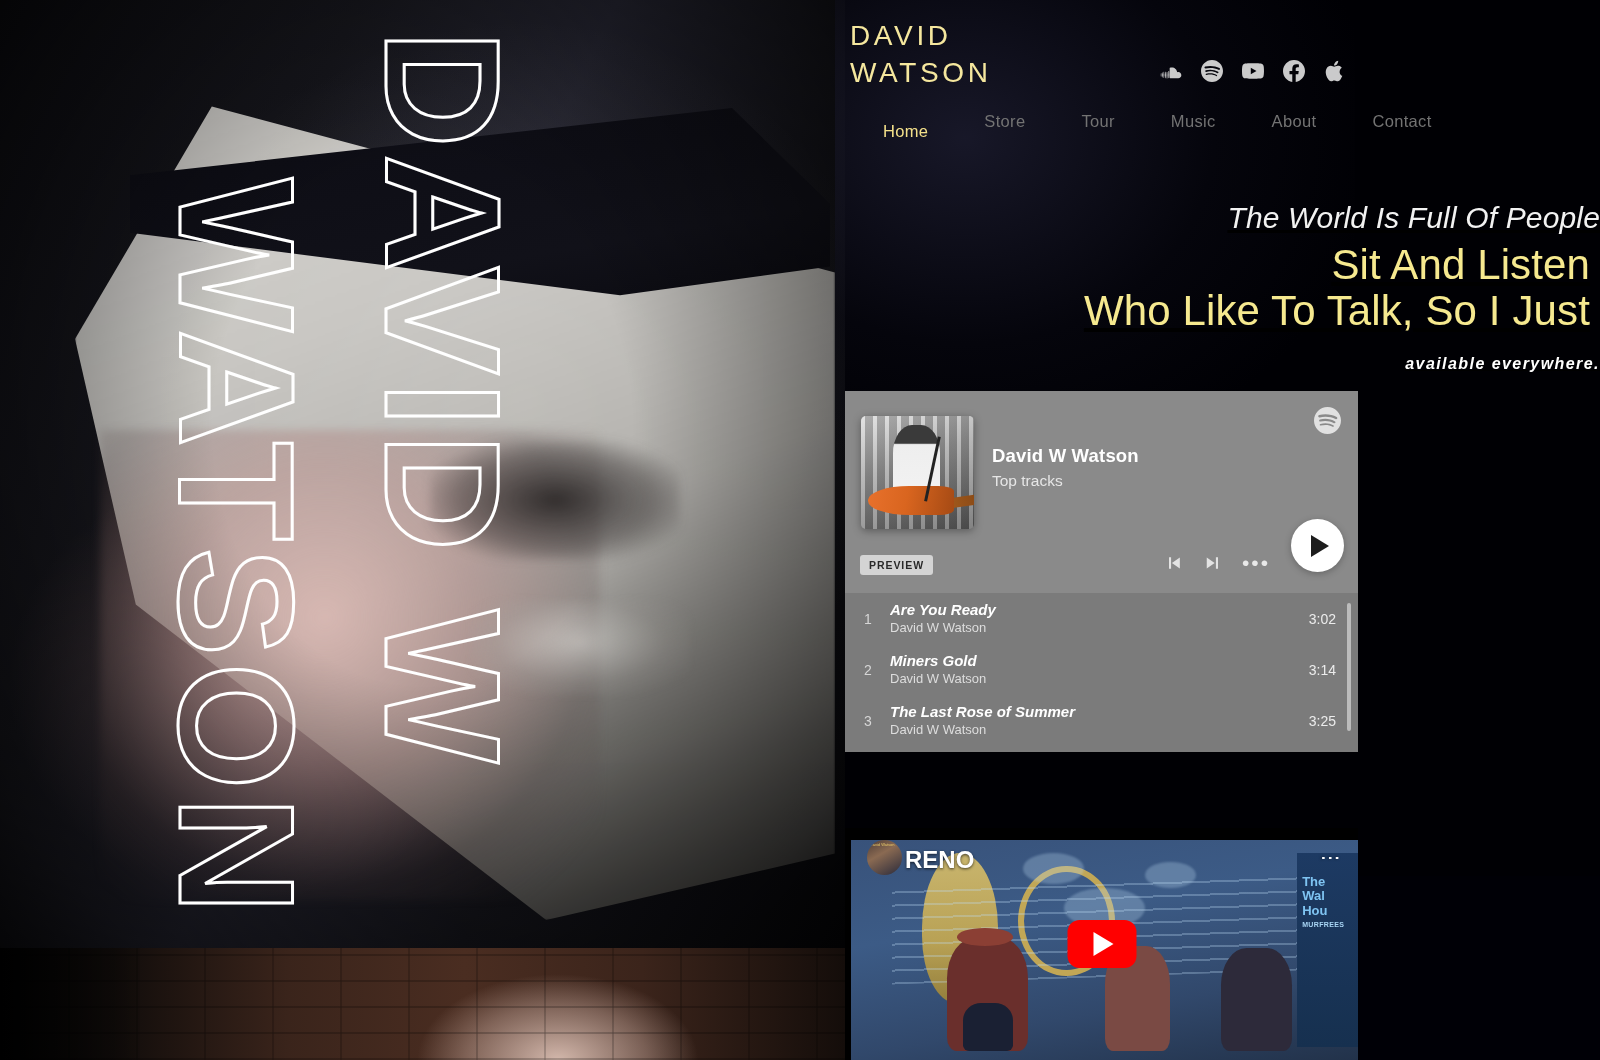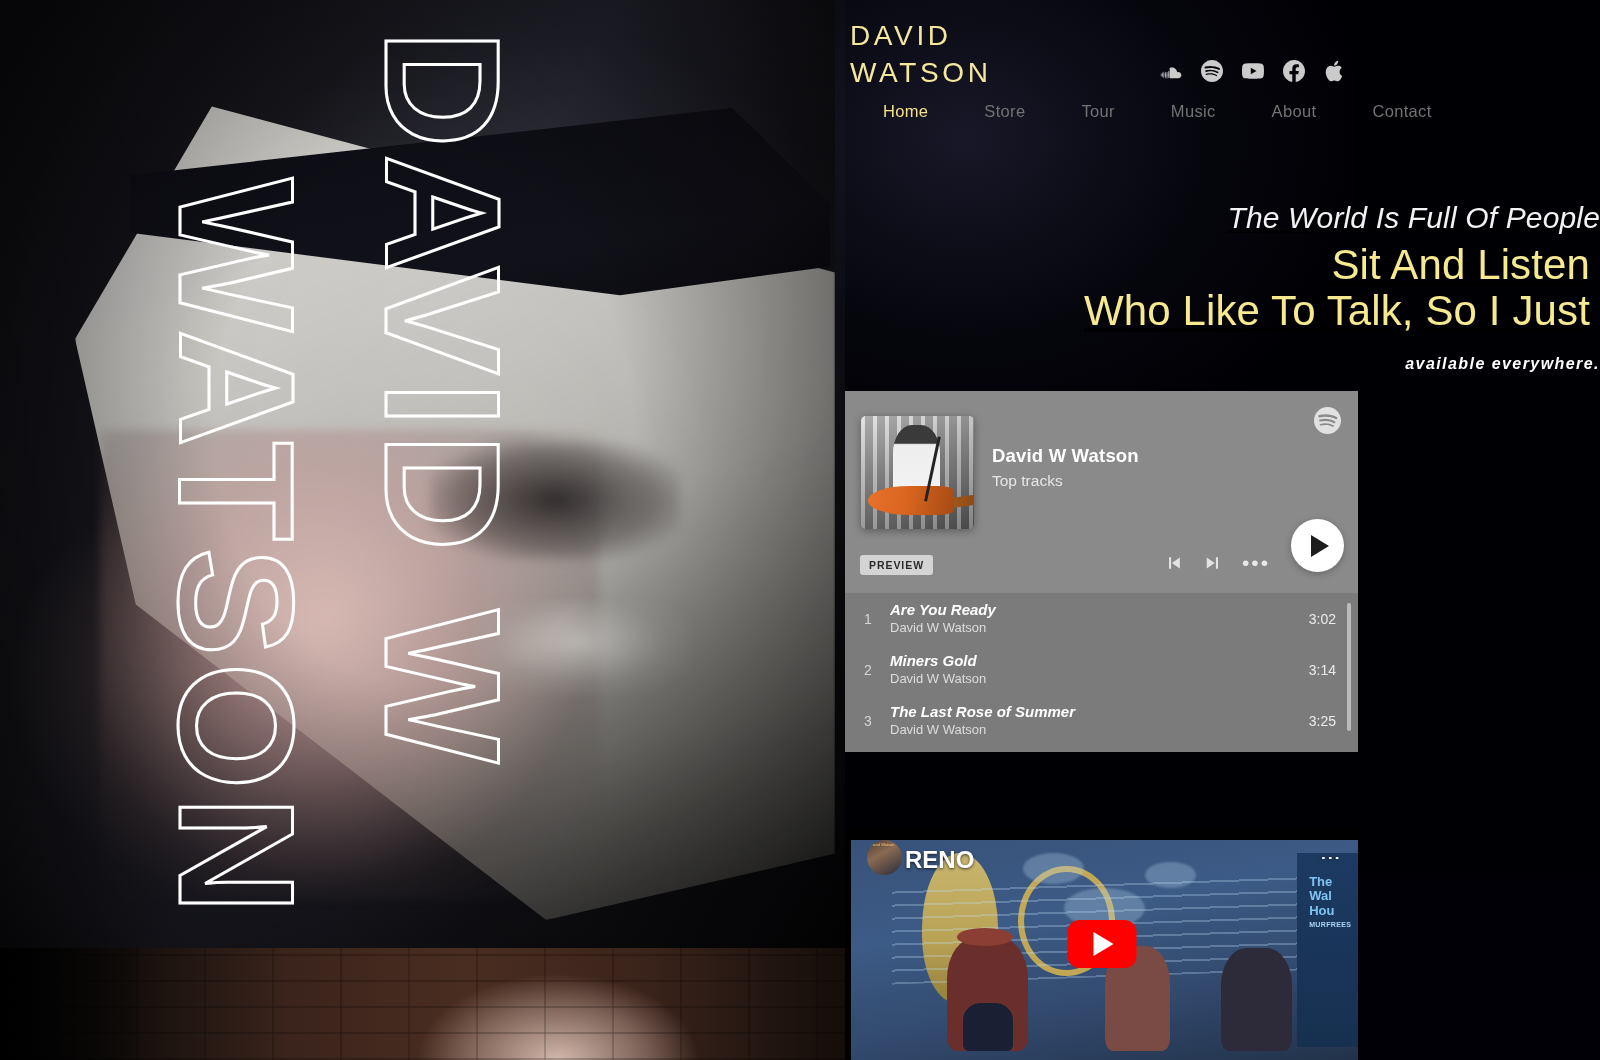--- a/index.html
+++ b/index.html
@@ -138,21 +138,21 @@
   .social-ico svg { width:100%; height:100%; display:block; }
 
   .nav {
     position:absolute; left:10px; top:102px;
     display:flex; gap:0; align-items:center;
   }
   .nav a {
     color:#737373; font-size:16.5px; text-decoration:none;
     padding:0 28px; letter-spacing:.02em; white-space:nowrap;
   }
-  .nav a.active { color:#f3e08a; }
+  .nav a.active { color:#f3e08a;margin-top:20px; }
 
   
   .headline-wrap {
     position:absolute; left:0; top:200px; width:755px; text-align:right;text-decoration:underline;
   }
   .hl-sub {
     color:#f2f2f2; font-size:30px; font-style:italic; font-weight:400;
     letter-spacing:.005em; line-height:1.2; margin-bottom:6px;
   }
   .hl-main {
@@ -315,21 +315,21 @@
   .p2 { left:50%; width:13%; height:48%; background:#7a4a44; }
   .p3 { left:73%; width:14%; height:47%; background:#2d2a3a; }
   .yt-hat {
     position:absolute; left:21%; bottom:52%; width:11%; height:8%;
     background:#8b3f34; border-radius:50%;
   }
   .yt-banner {
     position:absolute; right:0; top:6%; width:12%; height:88%;
     background:linear-gradient(180deg,#1d3a63 0%,#16304f 100%);
     color:#7fc4f2; font-size:13px; font-weight:700; line-height:1.1;
-    padding:22px 4px 0 12px; overflow:hidden;margin-left:28px;
+    padding:22px 4px 0 5px; overflow:hidden;margin-left:28px;
   }
   .yt-banner .sm { font-size:7px; letter-spacing:.05em; margin-top:3px; color:#a9d6f5; }
   .yt-title {
     position:absolute; left:60px; top:18px;
     color:#ffffff; font-size:24px; font-weight:700;
     text-shadow:0 1px 3px rgba(0,0,0,.7);
   }
   .yt-avatar {
     position:absolute; left:22px; top:12px; width:35px; height:35px;
     border-radius:50%; overflow:hidden;

